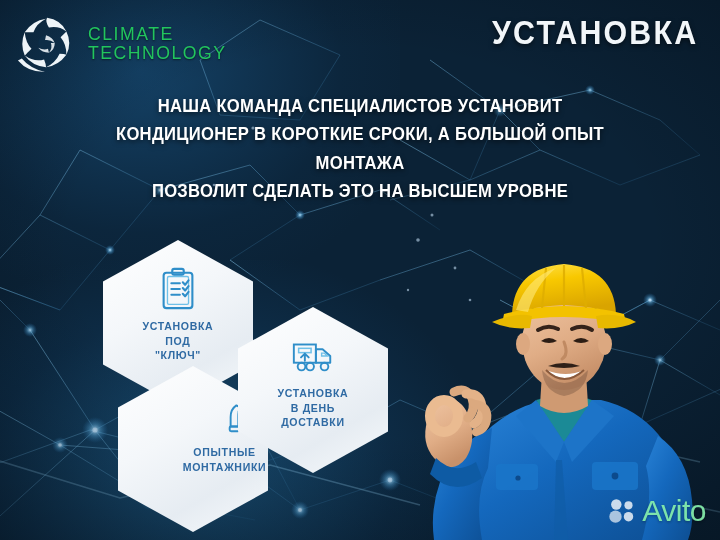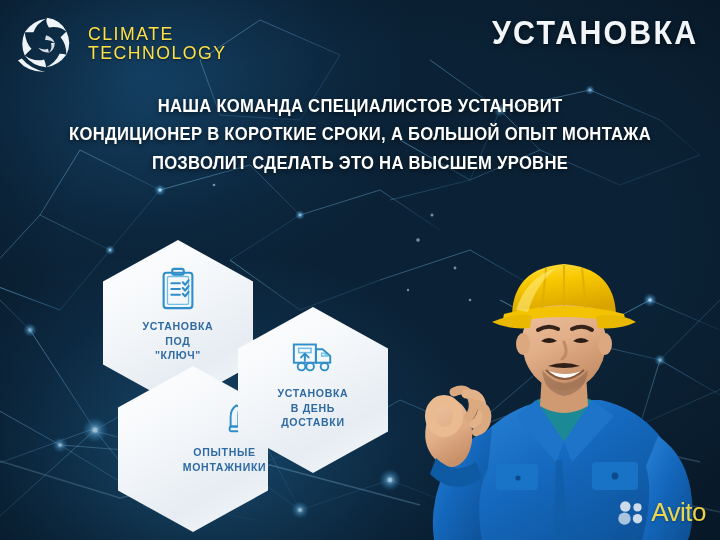--- a/index.html
+++ b/index.html
@@ -49,21 +49,21 @@
     left: 16px; top: 12px;
     display: flex;
     align-items: center;
     gap: 10px;
   }
   .logo-mark { width: 62px; height: 62px; flex: 0 0 auto; }
   .logo-text {
     display: flex;
     flex-direction: column;
     line-height: 1.02;
-    color: #fde047;
+    color: #22c55e;
   }
   .logo-text span {
     font-family: "Liberation Sans", sans-serif;
     font-weight: 400;
     font-size: 19px;
     letter-spacing: 1.6px;
     transform: scaleX(0.93);
     transform-origin: left center;
     text-shadow: 0 1px 2px rgba(0,0,0,0.5);
   }
@@ -85,21 +85,21 @@
   .subhead {
     position: absolute;
     left: 0; right: 0; top: 92px;
     text-align: center;
     color: #ffffff;
     font-size: 17.5px;
     font-weight: 700;
     letter-spacing: 0.3px;
     line-height: 1.62;
     text-shadow: 0 2px 5px rgba(0,0,0,0.6);
-    padding: 0 44px;
+    padding: 0 72px;
     box-sizing: border-box;
   }
   .subhead div { transform: scaleX(0.95); }
 
   
   .hex {
     position: absolute;
     width: 150px; height: 166px;
     clip-path: polygon(50% 0%, 100% 25%, 100% 75%, 50% 100%, 0% 75%, 0% 25%);
     background:
@@ -137,22 +137,22 @@
   .avito {
     position: absolute;
     right: 14px; bottom: 12px;
     display: flex;
     align-items: center;
     gap: 7px;
     opacity: 0.92;
   }
   .avito-mark { width: 26px; height: 26px; }
   .avito-word {
-    color: #fde047;
-    font-size: 26px;
+    color: #86efac;
+    font-size: 30px;
     font-weight: 400;
     letter-spacing: -0.5px;
     text-shadow: 0 1px 3px rgba(0,0,0,0.35);
   }
 </style>
 </head>
 <body>
 
 <div id="poster">
 

